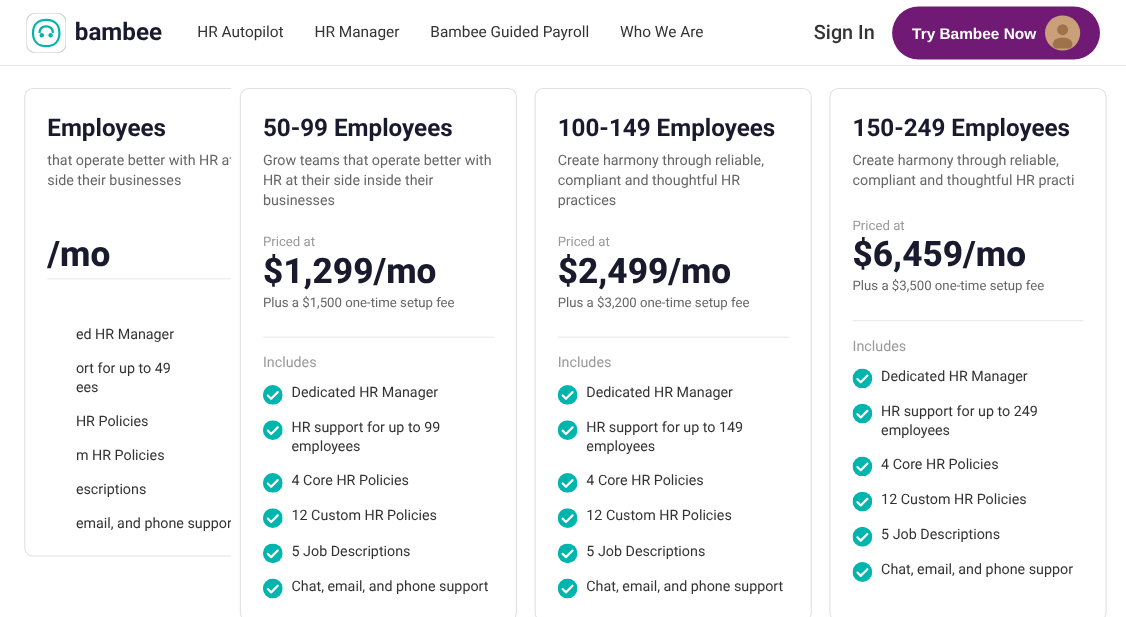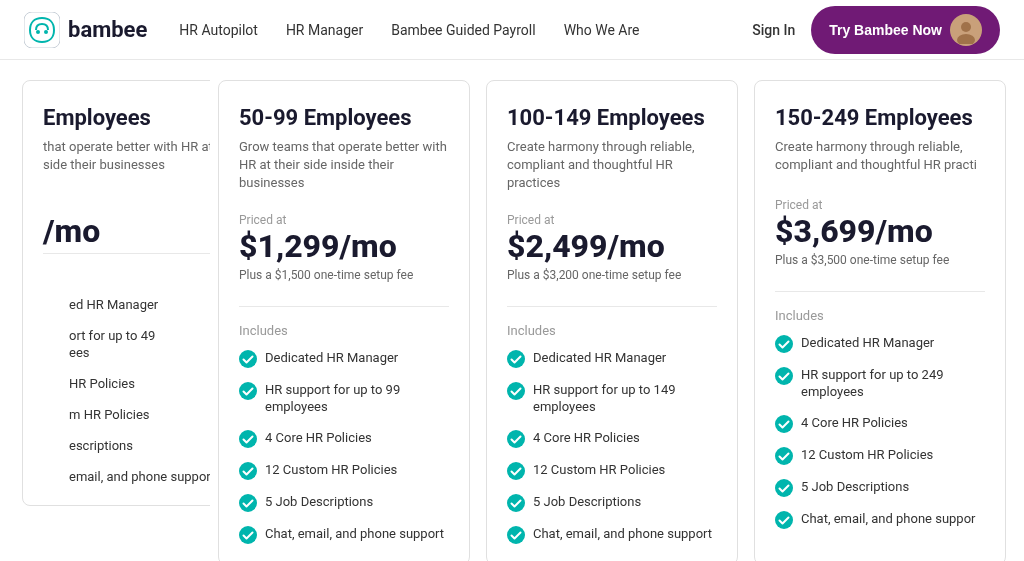--- a/index.html
+++ b/index.html
@@ -40,21 +40,21 @@
       color: #333;
       cursor: pointer;
       white-space: nowrap;
     }
     .nav-right {
       display: flex;
       align-items: center;
       gap: 16px;
     }
     .sign-in-btn {
-      font-size: 14px;
+      font-size: 18px;
       color: #333;
       cursor: pointer;
       font-weight: 500;
       text-align: right;
     }
     .try-btn {
       display: flex;
       align-items: center;
       gap: 8px;
       background: #701a75;
@@ -369,21 +369,21 @@
           <span>Chat, email, and phone support</span>
         </li>
       </ul>
     </div>
 
     <div class="pricing-card">
       <div class="plan-employees">150-249 Employees</div>
       <div class="plan-description">Create harmony through reliable, compliant and thoughtful HR practi</div>
 
       <div class="price-label">Priced at</div>
-      <div class="price-amount">$3,699/mo</div>
+      <div class="price-amount">$6,459/mo</div>
       <div class="price-setup">Plus a $3,500 one-time setup fee</div>
 
       <div class="divider"></div>
       <div class="includes-label">Includes</div>
 
       <ul class="feature-list">
         <li class="feature-item">
           <span class="check-icon"><svg viewBox="0 0 18 18">
                 <circle cx="9" cy="9" r="9" fill="#00b5ad"></circle>
                 <path d="M4.5 9.5l3 3 6-6" stroke="#fff" stroke-width="2" fill="none" stroke-linecap="round" stroke-linejoin="round"></path>

